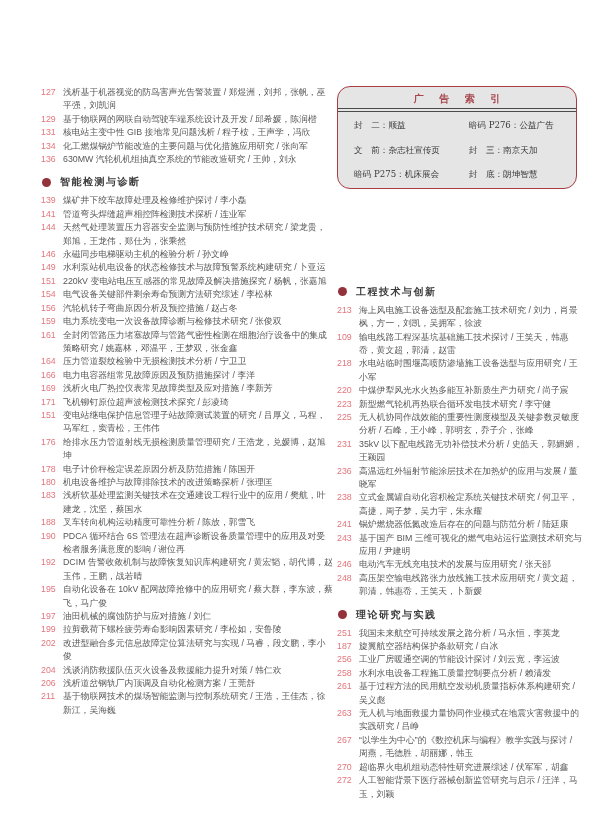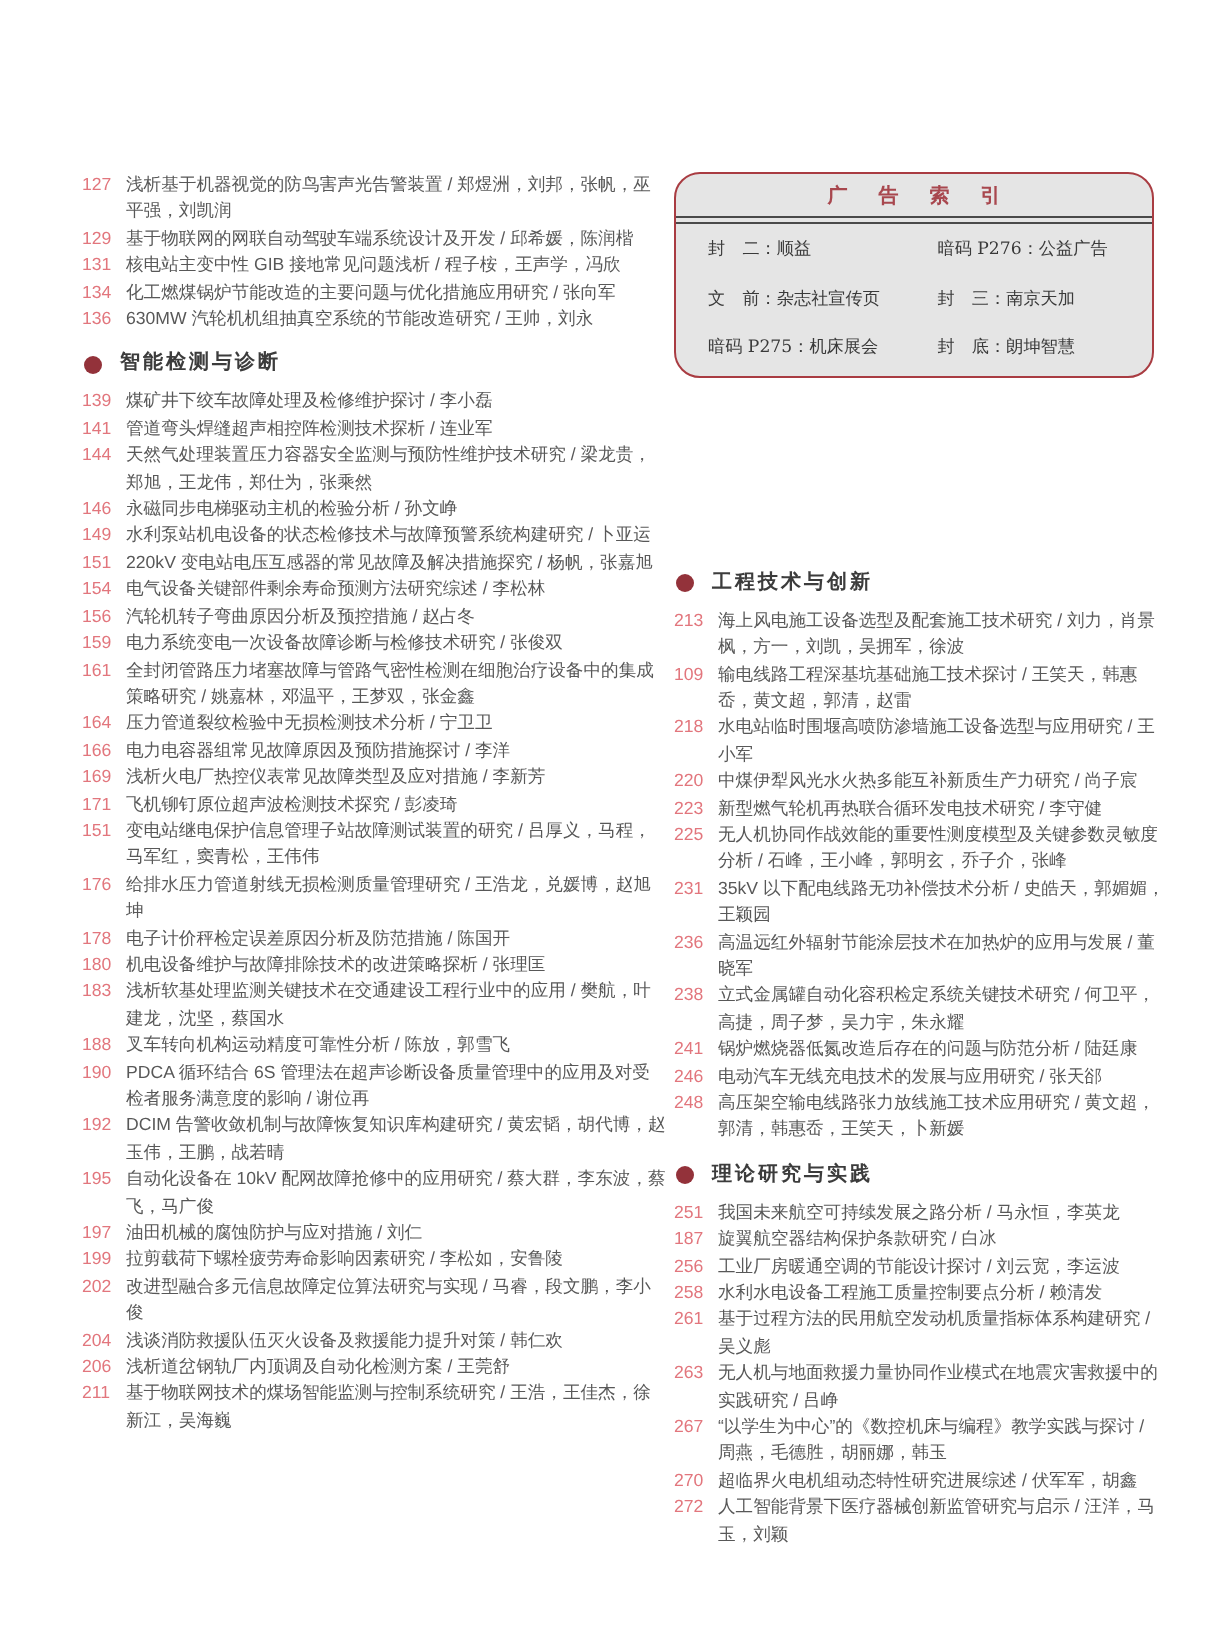--- a/index.html
+++ b/index.html
@@ -244,20 +244,24 @@
         </div>
         <div class="entry">
           <span class="num">238</span>
           <span class="txt">立式金属罐自动化容积检定系统关键技术研究 / 何卫平，高捷，周子梦，吴力宇，朱永耀</span>
         </div>
         <div class="entry">
           <span class="num">241</span>
           <span class="txt">锅炉燃烧器低氮改造后存在的问题与防范分析 / 陆廷康</span>
         </div>
         <div class="entry">
+          <span class="num">243</span>
+          <span class="txt">基于国产 BIM 三维可视化的燃气电站运行监测技术研究与应用 / 尹建明</span>
+        </div>
+        <div class="entry">
           <span class="num">246</span>
           <span class="txt">电动汽车无线充电技术的发展与应用研究 / 张天郤</span>
         </div>
         <div class="entry">
           <span class="num">248</span>
           <span class="txt">高压架空输电线路张力放线施工技术应用研究 / 黄文超，郭清，韩惠岙，王笑天，卜新媛</span>
         </div>
         <div class="section-heading">
           <span class="bullet"></span>
           <span class="heading-text">理论研究与实践</span>

